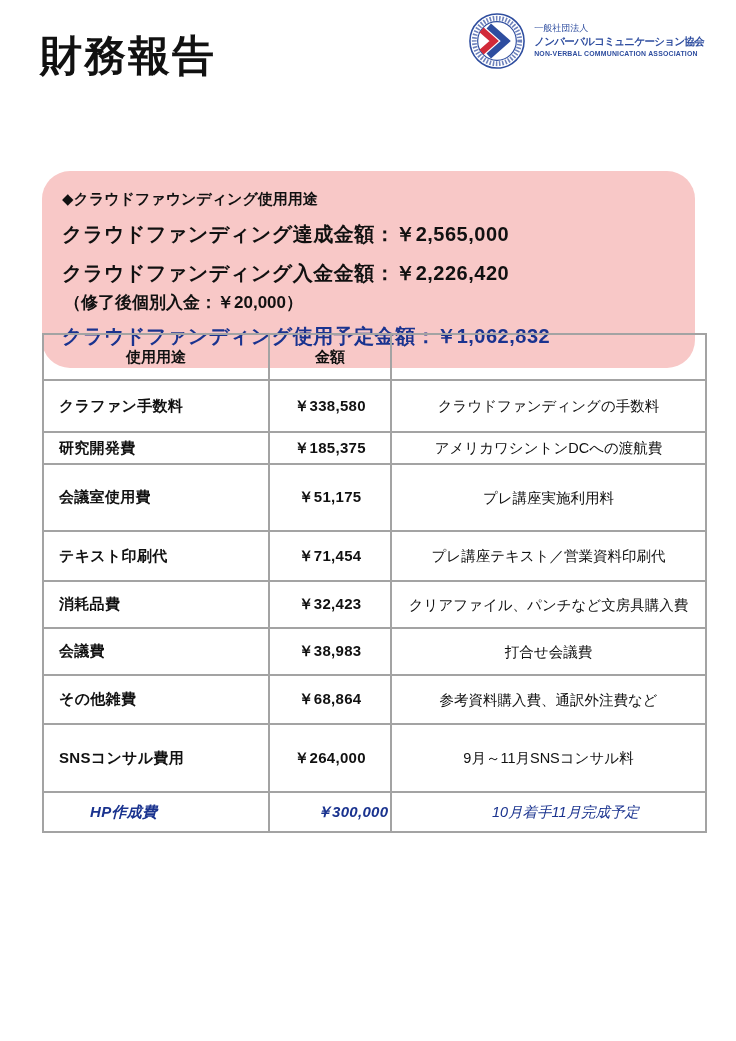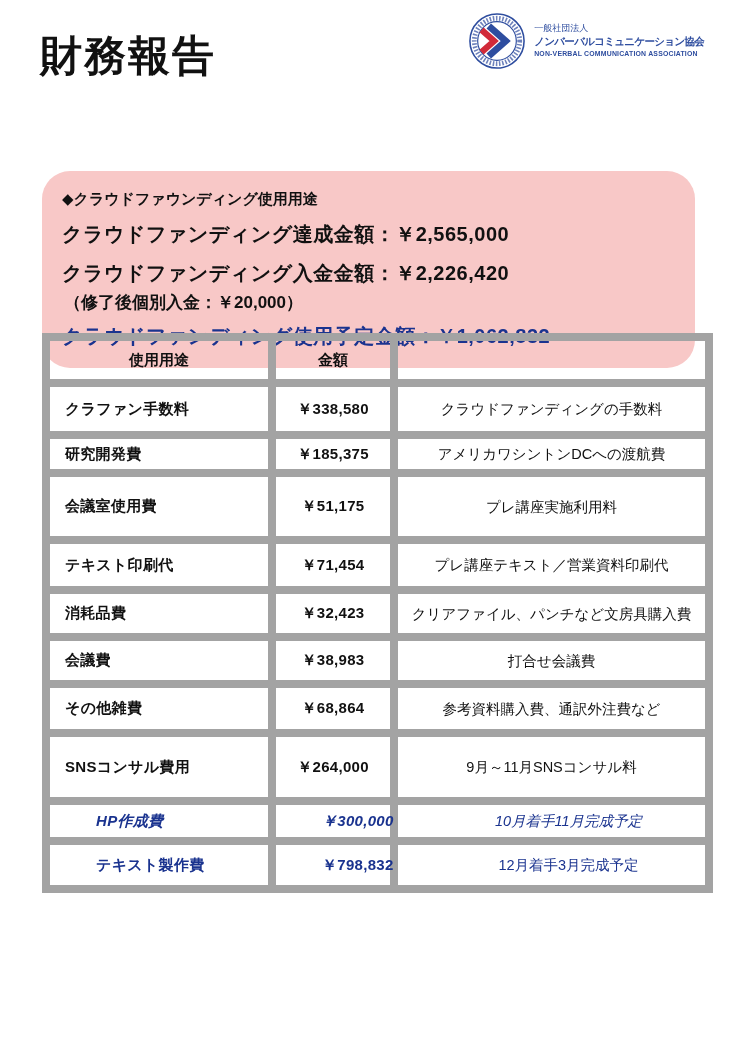--- a/index.html
+++ b/index.html
@@ -43,21 +43,21 @@
   .sb-planned{color:#1a338f;margin-top:9px;margin-bottom:2px;}
 
   
   .expense-table{
     position:absolute;left:42px;top:333px;
     width:663px;
     border-collapse:collapse;
     table-layout:fixed;
   }
   .expense-table th,.expense-table td{
-    border:8px solid #a3a3a3;
+    border:2px solid #a3a3a3;
     box-sizing:border-box;
     vertical-align:middle;
   }
   .expense-table th{
     height:46px;font-size:15px;font-weight:700;text-align:center;
   }
   td.c-purpose{
     text-align:left;padding-left:15px;
     font-weight:700;font-size:15px;letter-spacing:0.3px;
   }
@@ -165,19 +165,14 @@
       <tr>
     <td class="c-purpose">SNSコンサル費用</td>
     <td class="c-amount">￥264,000</td>
     <td class="c-note">9月～11月SNSコンサル料</td>
   </tr>
       <tr class="row-highlight">
     <td class="c-purpose">HP作成費</td>
     <td class="c-amount">￥300,000</td>
     <td class="c-note">10月着手11月完成予定</td>
   </tr>
-      <tr class="row-highlight">
-    <td class="c-purpose">テキスト製作費</td>
-    <td class="c-amount">￥798,832</td>
-    <td class="c-note">12月着手3月完成予定</td>
-  </tr>
     </tbody>
 </table>
 
 </body></html>

